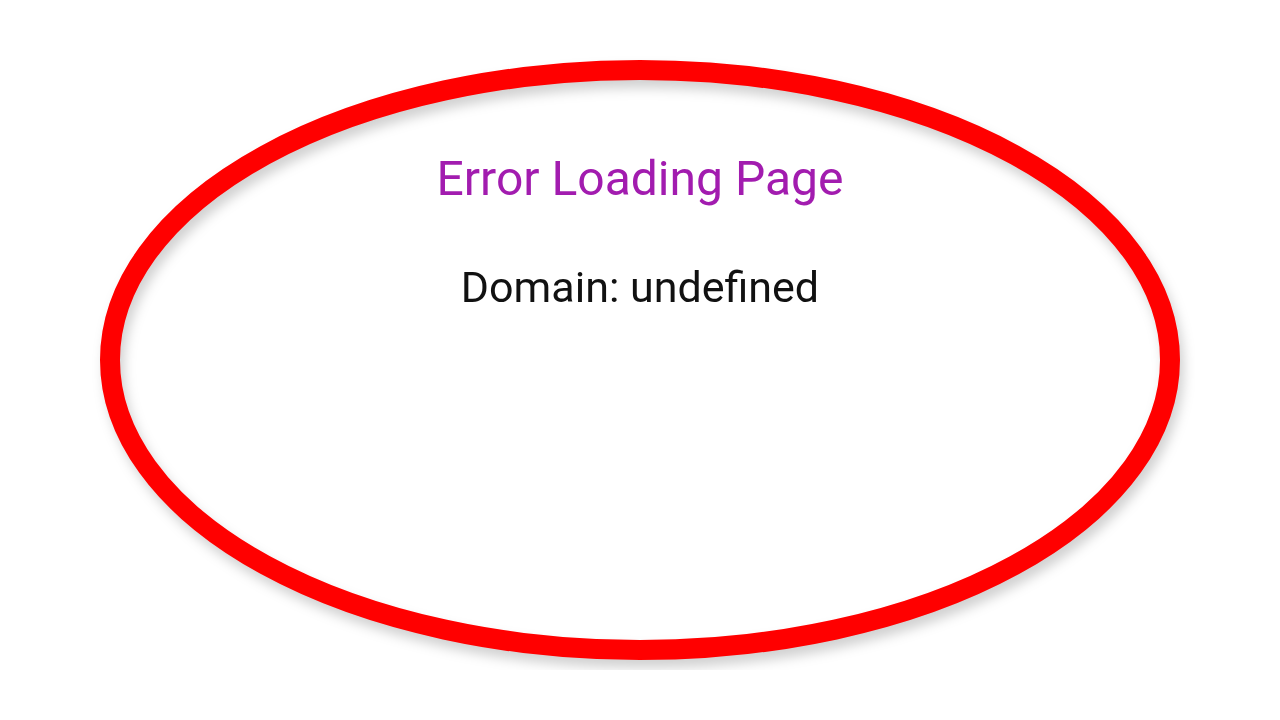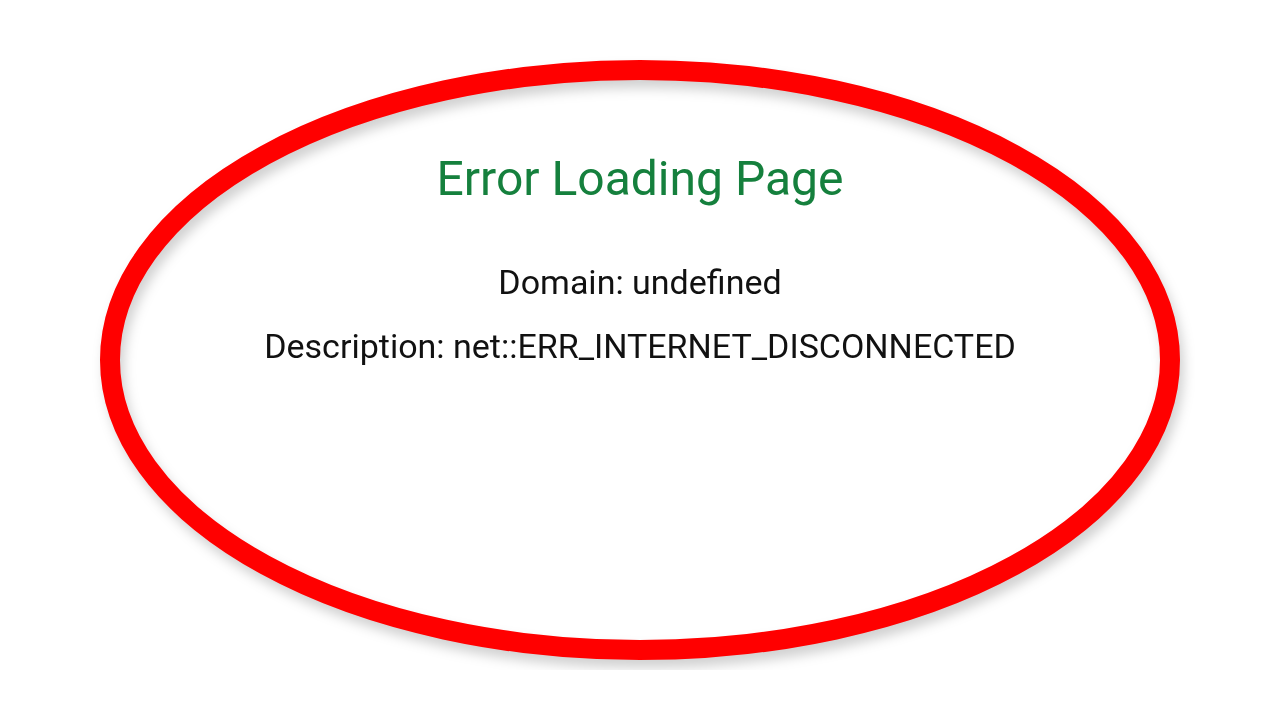--- a/index.html
+++ b/index.html
@@ -31,34 +31,33 @@
       position: absolute;
       top: 0;
       left: 0;
       width: 100%;
       height: 100%;
       pointer-events: none;
     }
     .error-title {
       font-size: 48px;
       font-weight: 400;
-      color: #15803d;
+      color: #a21caf;
       margin-bottom: 55px;
     }
     .error-line {
-      font-size: 34px;
+      font-size: 43px;
       font-weight: 400;
       color: #111;
       margin-bottom: 24px;
       white-space: nowrap;
     }
   </style>
 </head>
 <body>
 
 <div class="error-container">
   <svg class="ellipse-highlight" viewBox="0 0 1110 620">
     <ellipse cx="555" cy="310" rx="530" ry="290" fill="none" stroke="#ff0000" stroke-width="20" filter="drop-shadow(4px 8px 6px rgba(0,0,0,0.18))"></ellipse>
   </svg>
   <div class="error-title">Error Loading Page</div>
   <div class="error-line">Domain: undefined</div>
-  <div class="error-line">Description: net::ERR_INTERNET_DISCONNECTED</div>
 </div>
 
 </body></html>

